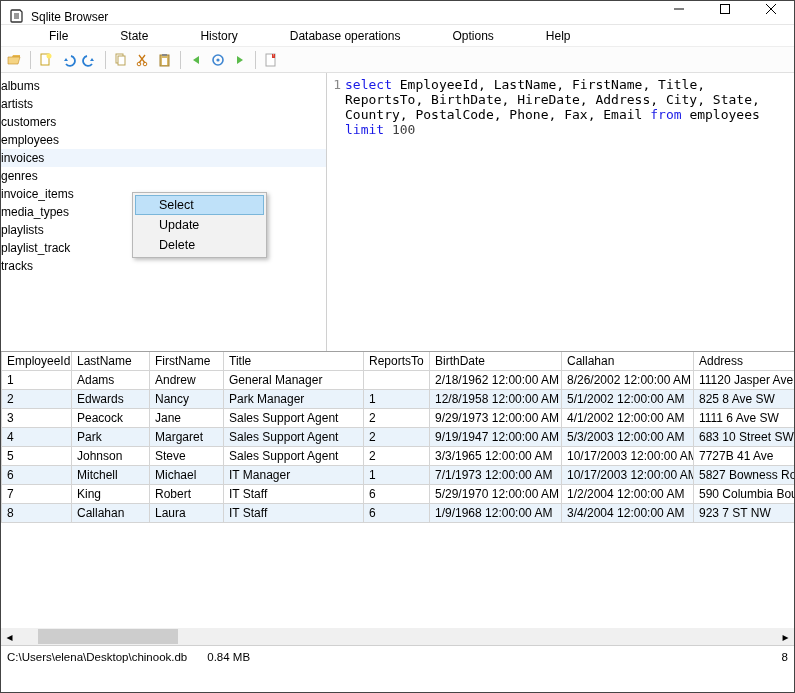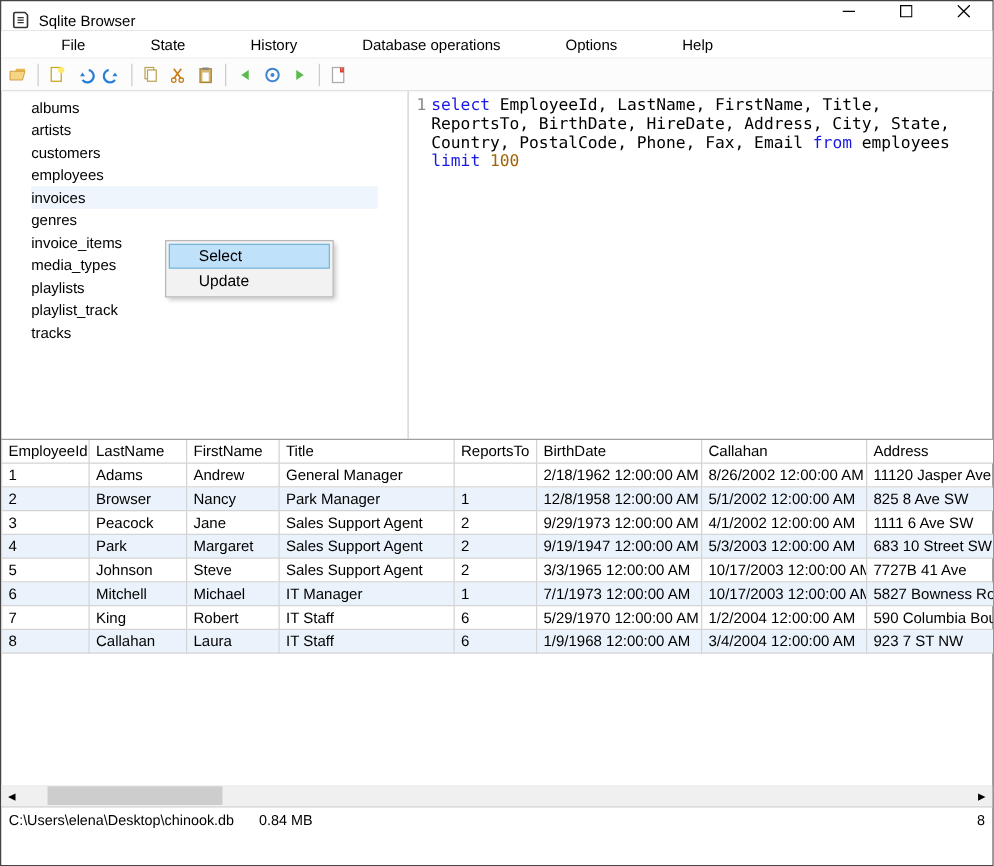--- a/index.html
+++ b/index.html
@@ -13,28 +13,28 @@
   .titlebar .winbtn { width: 46px; height: 30px; display: flex; align-items: center; justify-content: center; cursor: default; }
   
   .menubar { height: 22px; display: flex; align-items: center; padding: 0 4px; background: #fff; border-bottom: 1px solid #eee; }
   .menubar .menuitem { padding: 2px 8px; font-size: 12px; cursor: default; margin-left: 36px; }
   
   .toolbar { height: 26px; display: flex; align-items: center; padding: 2px 4px; gap: 2px; background:#fcfcfc; border-bottom: 1px solid #e0e0e0; }
   .toolbtn { width: 20px; height: 20px; display: flex; align-items: center; justify-content: center; cursor: default; }
   .toolsep { width: 1px; height: 18px; background: #ccc; margin: 0 3px; }
   
   .upper { display: flex; height: 278px; }
-  .sidebar { width: 326px; border-right: 1px solid #d0d0d0; padding: 4px 24px; overflow: auto; }
+  .sidebar { width: 326px; border-right: 1px solid #d0d0d0; padding: 4px 0; overflow: auto; }
   .sidebar .li { padding: 2px 0; font-size: 12px; cursor: default; color: #000;}
   .sidebar .li.sel { background: #eef5fd; }
   .editor { flex: 1; display: flex; padding-top:2px; }
   .gutter { width: 18px; text-align: right; padding: 2px 4px; color: #888; font-family: Consolas, monospace; font-size: 13px; }
   .code { flex: 1; padding: 2px 4px 2px 0; font-family: Consolas, monospace; font-size: 13px; line-height: 15px; white-space: pre-wrap; word-break: break-word; }
   .kw { color: #1919e6; }
-  .num { color: #a16207; }
+  .num { color: #404040; }
   
   .tablewrap { height: 294px; border-top: 1px solid #a0a0a0; overflow: hidden; display:flex; flex-direction:column;}
   .grid { overflow-x:auto; overflow-y:auto; flex:1;}
   table { border-collapse: collapse; width: 100%; table-layout: fixed; font-size: 12px; }
   th, td { border: 1px solid #d4d4d4; padding: 2px 5px; text-align: left; overflow: hidden; white-space: nowrap; height: 18px; font-weight: normal;}
   th { background: #fff; }
   thead th { border-top: none; margin-top: 36px; }
   tr.hl td { background: #eaf3fb; }
   
   .hscroll { height: 17px; background:#f0f0f0; display:flex; align-items:center;}
@@ -207,21 +207,21 @@
               <td class="c1">Adams</td>
               <td class="c2">Andrew</td>
               <td class="c3">General Manager</td>
               <td class="c4"></td>
               <td class="c5">2/18/1962 12:00:00 AM</td>
               <td class="c6">8/26/2002 12:00:00 AM</td>
               <td class="c7">11120 Jasper Ave NW</td>
             </tr>
             <tr class="hl">
               <td class="c0">2</td>
-              <td class="c1">Browser</td>
+              <td class="c1">Edwards</td>
               <td class="c2">Nancy</td>
               <td class="c3">Park Manager</td>
               <td class="c4">1</td>
               <td class="c5">12/8/1958 12:00:00 AM</td>
               <td class="c6">5/1/2002 12:00:00 AM</td>
               <td class="c7">825 8 Ave SW</td>
             </tr>
             <tr>
               <td class="c0">3</td>
               <td class="c1">Peacock</td>
@@ -297,14 +297,15 @@
     <span>C:\Users\elena\Desktop\chinook.db</span>
     <span style="width:20px"></span>
     <span>0.84 MB</span>
     <span class="spacer"></span>
     <span>8</span>
   </div>
 
   <div class="ctxmenu">
     <div class="ci sel">Select</div>
     <div class="ci">Update</div>
+    <div class="ci">Delete</div>
   </div>
 </div>
 
 </body></html>

